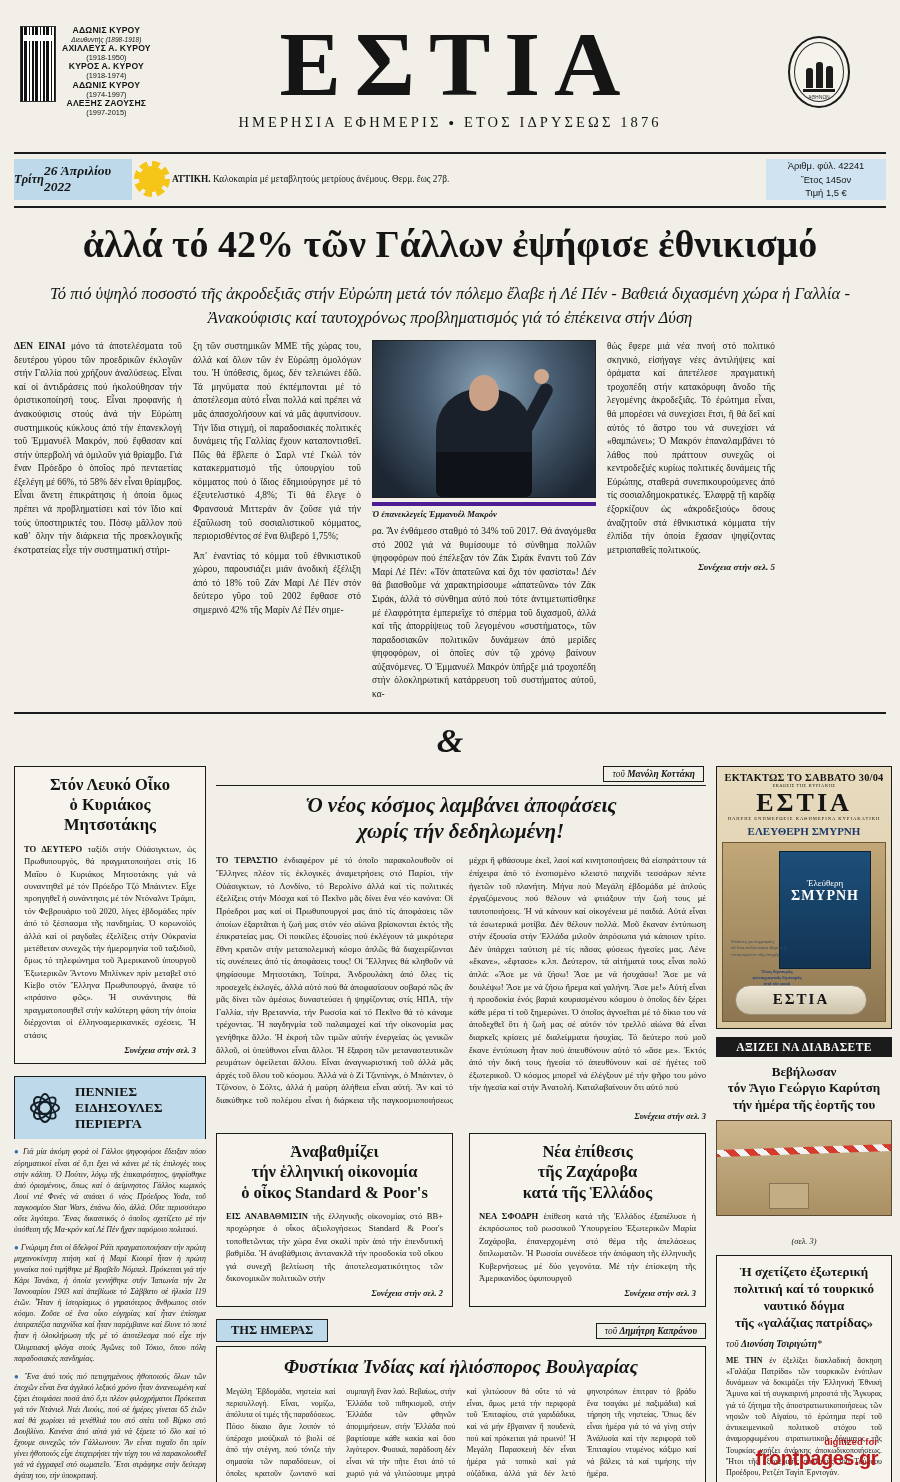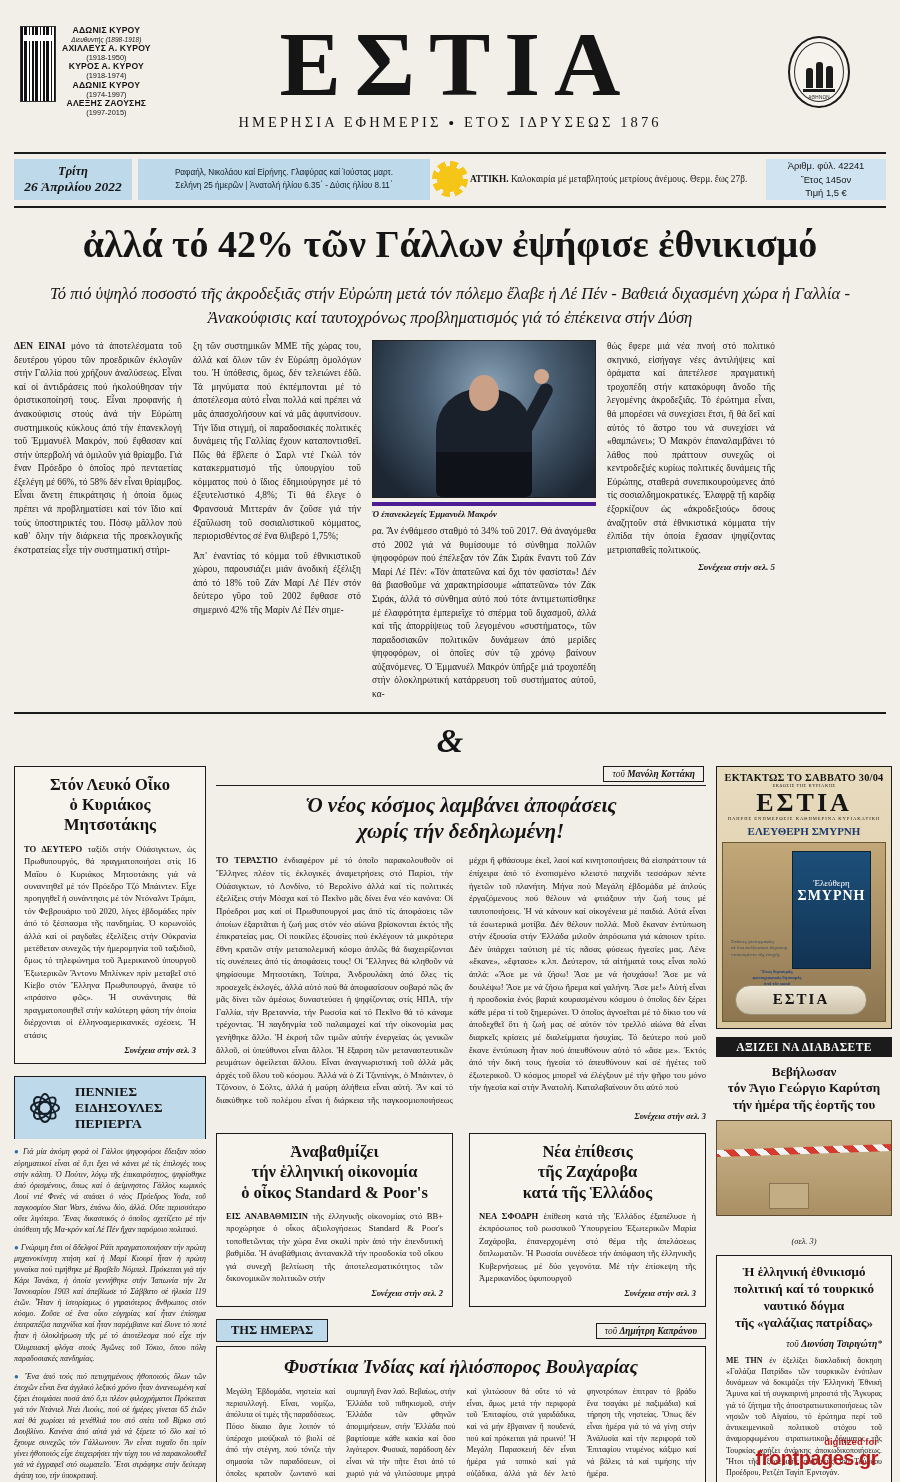--- a/index.html
+++ b/index.html
@@ -72,21 +72,21 @@
 
   
   .infobar {
     display: flex; align-items: stretch;
     border-bottom: 2.5px solid #1b1b1b;
     padding: 5px 0 6px; gap: 0;
     font-family: "Liberation Sans", sans-serif;
   }
   .date-cell {
     width: 118px; background: #bedaea; flex: 0 0 118px;
-    display: flex; flex-direction: column; align-items: center; justify-content: center;
+    display: flex; flex-direction: row; align-items: center; justify-content: center;
     font-family: "Liberation Serif", serif; font-style: italic; font-weight: 700;
   }
   .date-cell .d1 { font-size: 12.5px; }
   .date-cell .d2 { font-size: 13.5px; }
   .saints-cell {
     flex: 0 0 292px; background: #bedaea; margin-left: 6px;
     display: flex; flex-direction: column; justify-content: center; align-items: center;
     font-size: 8.2px; line-height: 1.6; text-align: center; color: #101b26;
   }
   .sun-cell { flex: 0 0 40px; display: flex; align-items: center; justify-content: center; }
@@ -238,21 +238,21 @@
   .ad-top { font-weight: 700; font-size: 10.4px; font-family: "Liberation Serif", serif; letter-spacing: .2px; }
   .ad-logo { font-weight: 700; font-size: 26px; letter-spacing: 3px; line-height: 1; margin-top: 2px; }
   .ad-logo-sub { font-size: 4.6px; letter-spacing: 1px; }
   .ad-sub { font-weight: 700; font-size: 11px; color: #1b3a6b; margin: 4px 0 5px; }
   .ad-img {
     height: 180px; position: relative; overflow: hidden;
     background: linear-gradient(#c2a878, #8d7550);
     border: 1px solid #6b5a3a;
   }
   .ad-book {
-    position: absolute; right: 14px; top: 8px; width: 79px; height: 118px;
+    position: absolute; right: 14px; top: 8px; width: 92px; height: 118px;
     background: linear-gradient(#1c4f7a, #123352);
     border: 1px solid #0b2233;
     display: flex; flex-direction: column; align-items: center; justify-content: flex-start;
     padding-top: 26px; color: #fff;
   }
   .ad-book .bt1 { font-size: 9px; }
   .ad-book .bt2 { font-size: 14px; font-weight: 700; letter-spacing: 1px; }
   .ad-roll {
     position: absolute; left: 12px; bottom: 6px; width: 132px; height: 30px;
     background: linear-gradient(#efe8d8, #cdc2a9);
@@ -273,21 +273,21 @@
   .worth-img .tape {
     position: absolute; left: -6px; right: -6px; top: 26px; height: 7px;
     background: repeating-linear-gradient(45deg, #d63b2e 0 7px, #f3f3f3 7px 14px);
     transform: rotate(-2deg);
   }
   .worth-img .slab { position: absolute; left: 30%; bottom: 6px; width: 40px; height: 26px; background: #c3ad85; border: 1px solid #8a7553; }
   .worth-pg { text-align: center; font-style: italic; font-size: 8.4px; margin-top: 21px; }
 
   .foreign { margin-top: 9px; }
   .foreign-title { text-align: center; font-weight: 700; font-size: 13px; line-height: 1.3; }
-  .foreign-by { text-align: right; font-style: italic; font-size: 9.6px; margin: 6px 0 6px; }
+  .foreign-by { text-align: left; font-style: italic; font-size: 9.6px; margin: 6px 0 6px; }
   .foreign-body { font-size: 7.9px; line-height: 1.42; text-align: justify; }
 
   .footer {
     position: absolute; right: 22px; bottom: 12px; text-align: right;
     font-family: "Liberation Sans", sans-serif; color: #b91c1c;
   }
   .footer .f1 { font-size: 9.5px; font-weight: 700; }
   .footer .f2 { font-size: 20px; font-weight: 700; letter-spacing: -.5px; }
 </style>
 </head>
@@ -334,24 +334,20 @@
     </div>
   </div>
 
   <div class="rule-thick"></div>
 
   <div class="infobar">
     <div class="date-cell">
       <div class="d1">Τρίτη</div>
       <div class="d2">26 Ἀπριλίου 2022</div>
     </div>
-    <div class="saints-cell">
-      <div>Ραφαήλ, Νικολάου καί Εἰρήνης. Γλαφύρας καί Ἰούστας μαρτ.</div>
-      <div>Σελήνη 25 ἡμερῶν | Ἀνατολή ἡλίου 6.35΄ - Δύσις ἡλίου 8.11΄</div>
-    </div>
     <div class="sun-cell">
       <div class="sun"></div>
     </div>
     <div class="weather-cell">
       <div>
         <b>ΑΤΤΙΚΗ.</b>
         <span>Καλοκαιρία μέ μεταβλητούς μετρίους ἀνέμους. Θερμ. ἕως 27β.</span>
       </div>
     </div>
     <div class="issue-cell">
@@ -544,21 +540,21 @@
         </div>
         <div class="worth-img">
           <div class="tape"></div>
           <div class="slab"></div>
         </div>
         <div class="worth-pg">(σελ. 3)</div>
       </div>
 
       <div class="boxed foreign">
         <div class="foreign-title">
-          <div>Ἡ ἑλληνική ἐθνικισμό</div>
+          <div>Ἡ σχετίζετο ἐξωτερική</div>
           <div>πολιτική καί τό τουρκικό</div>
           <div>ναυτικό δόγμα</div>
           <div>τῆς «γαλάζιας πατρίδας»</div>
         </div>
         <div class="foreign-by">
           <span>τοῦ</span>
           <b>Διονύση Τσιριγώτη</b><span>*</span>
         </div>
         <div class="foreign-body">
           <b>ΜΕ ΤΗΝ</b><span> ἐν ἐξελίξει διακλαδική ἄσκηση «Γαλάζια Πατρίδα» τῶν τουρκικῶν ἐνόπλων δυνάμεων νά δοκιμάζει τήν Ἑλληνική Ἐθνική Ἄμυνα καί τή συγκαιρινή μπροστά τῆς Ἄγκυρας γιά τό ζήτημα τῆς ἀποστρατιωτικοποιήσεως τῶν νησιῶν τοῦ Αἰγαίου, τό ἐρώτημα περί τοῦ ἀντικειμενικοῦ πολιτικοῦ στόχου τοῦ ἀναμορφωμένου στρατιωτικοῦ δόγματος τῆς Τουρκίας χρήζει ἀνάγκης ἀποκωδικοποιήσεως. Ἤτοι τῆς ἐξωτερικῆς πολιτικῆς τοῦ Τούρκου Προέδρου, Ρετζέπ Ταγίπ Ἐρντογάν.</span>

